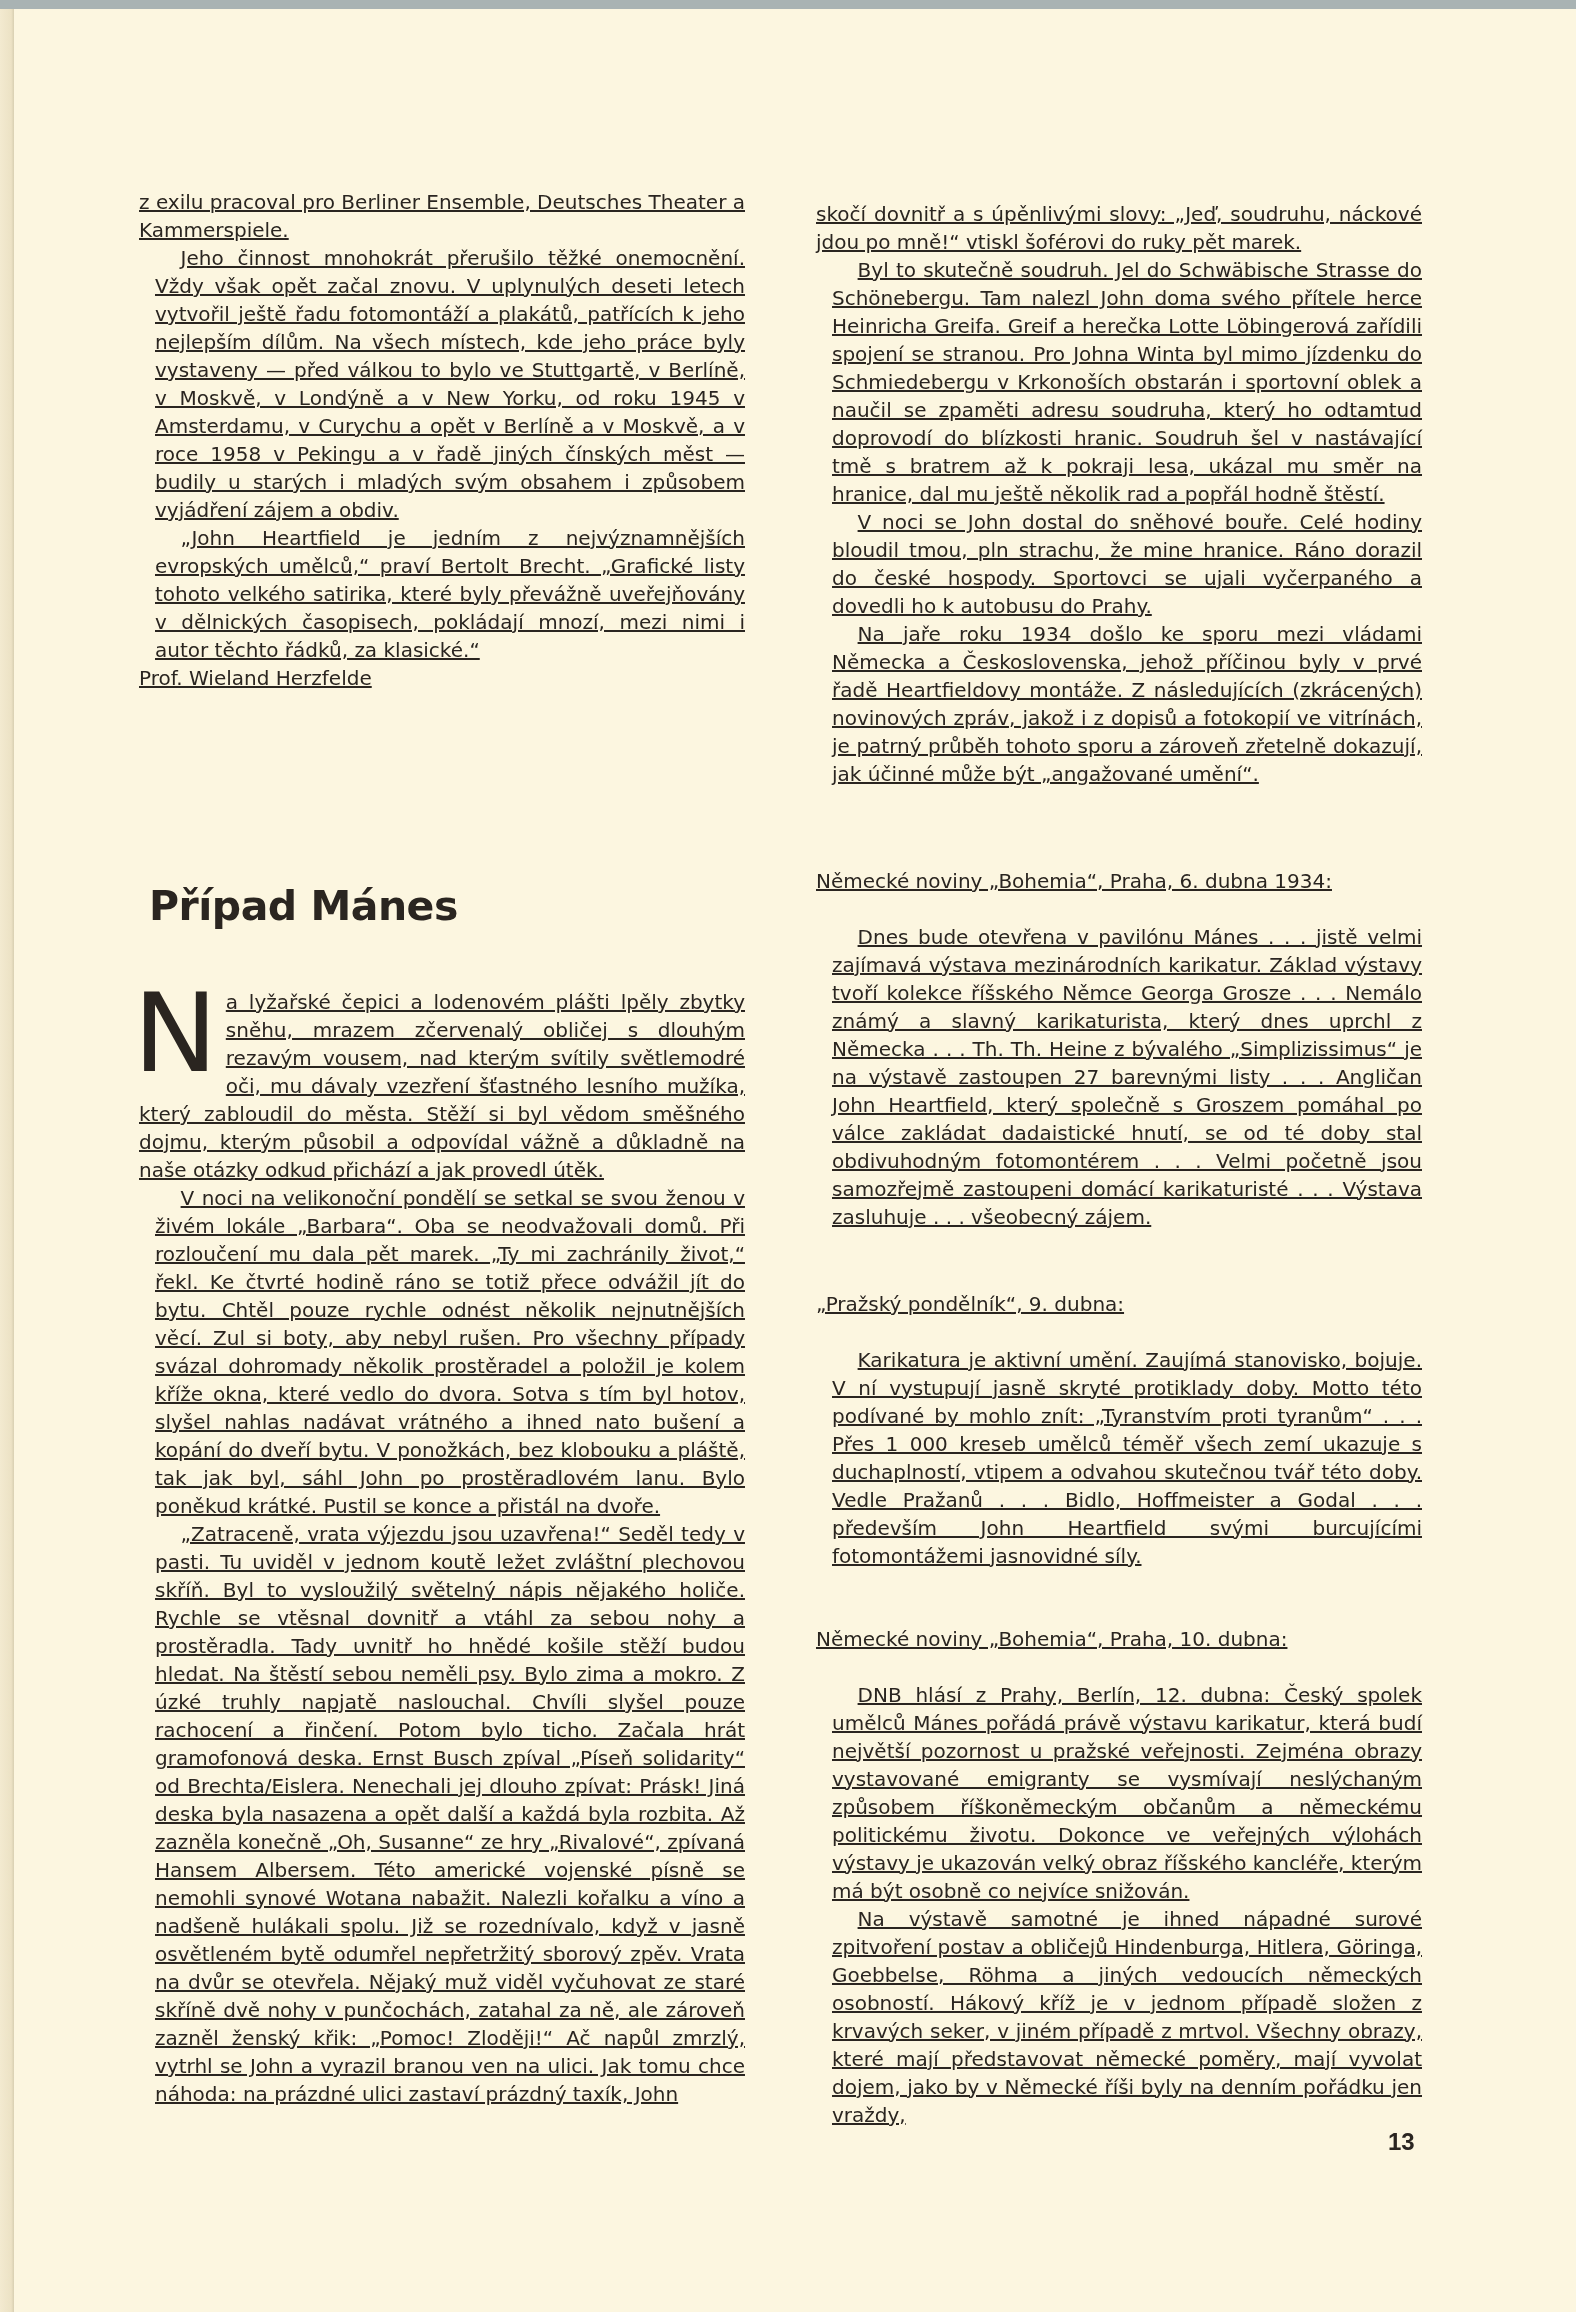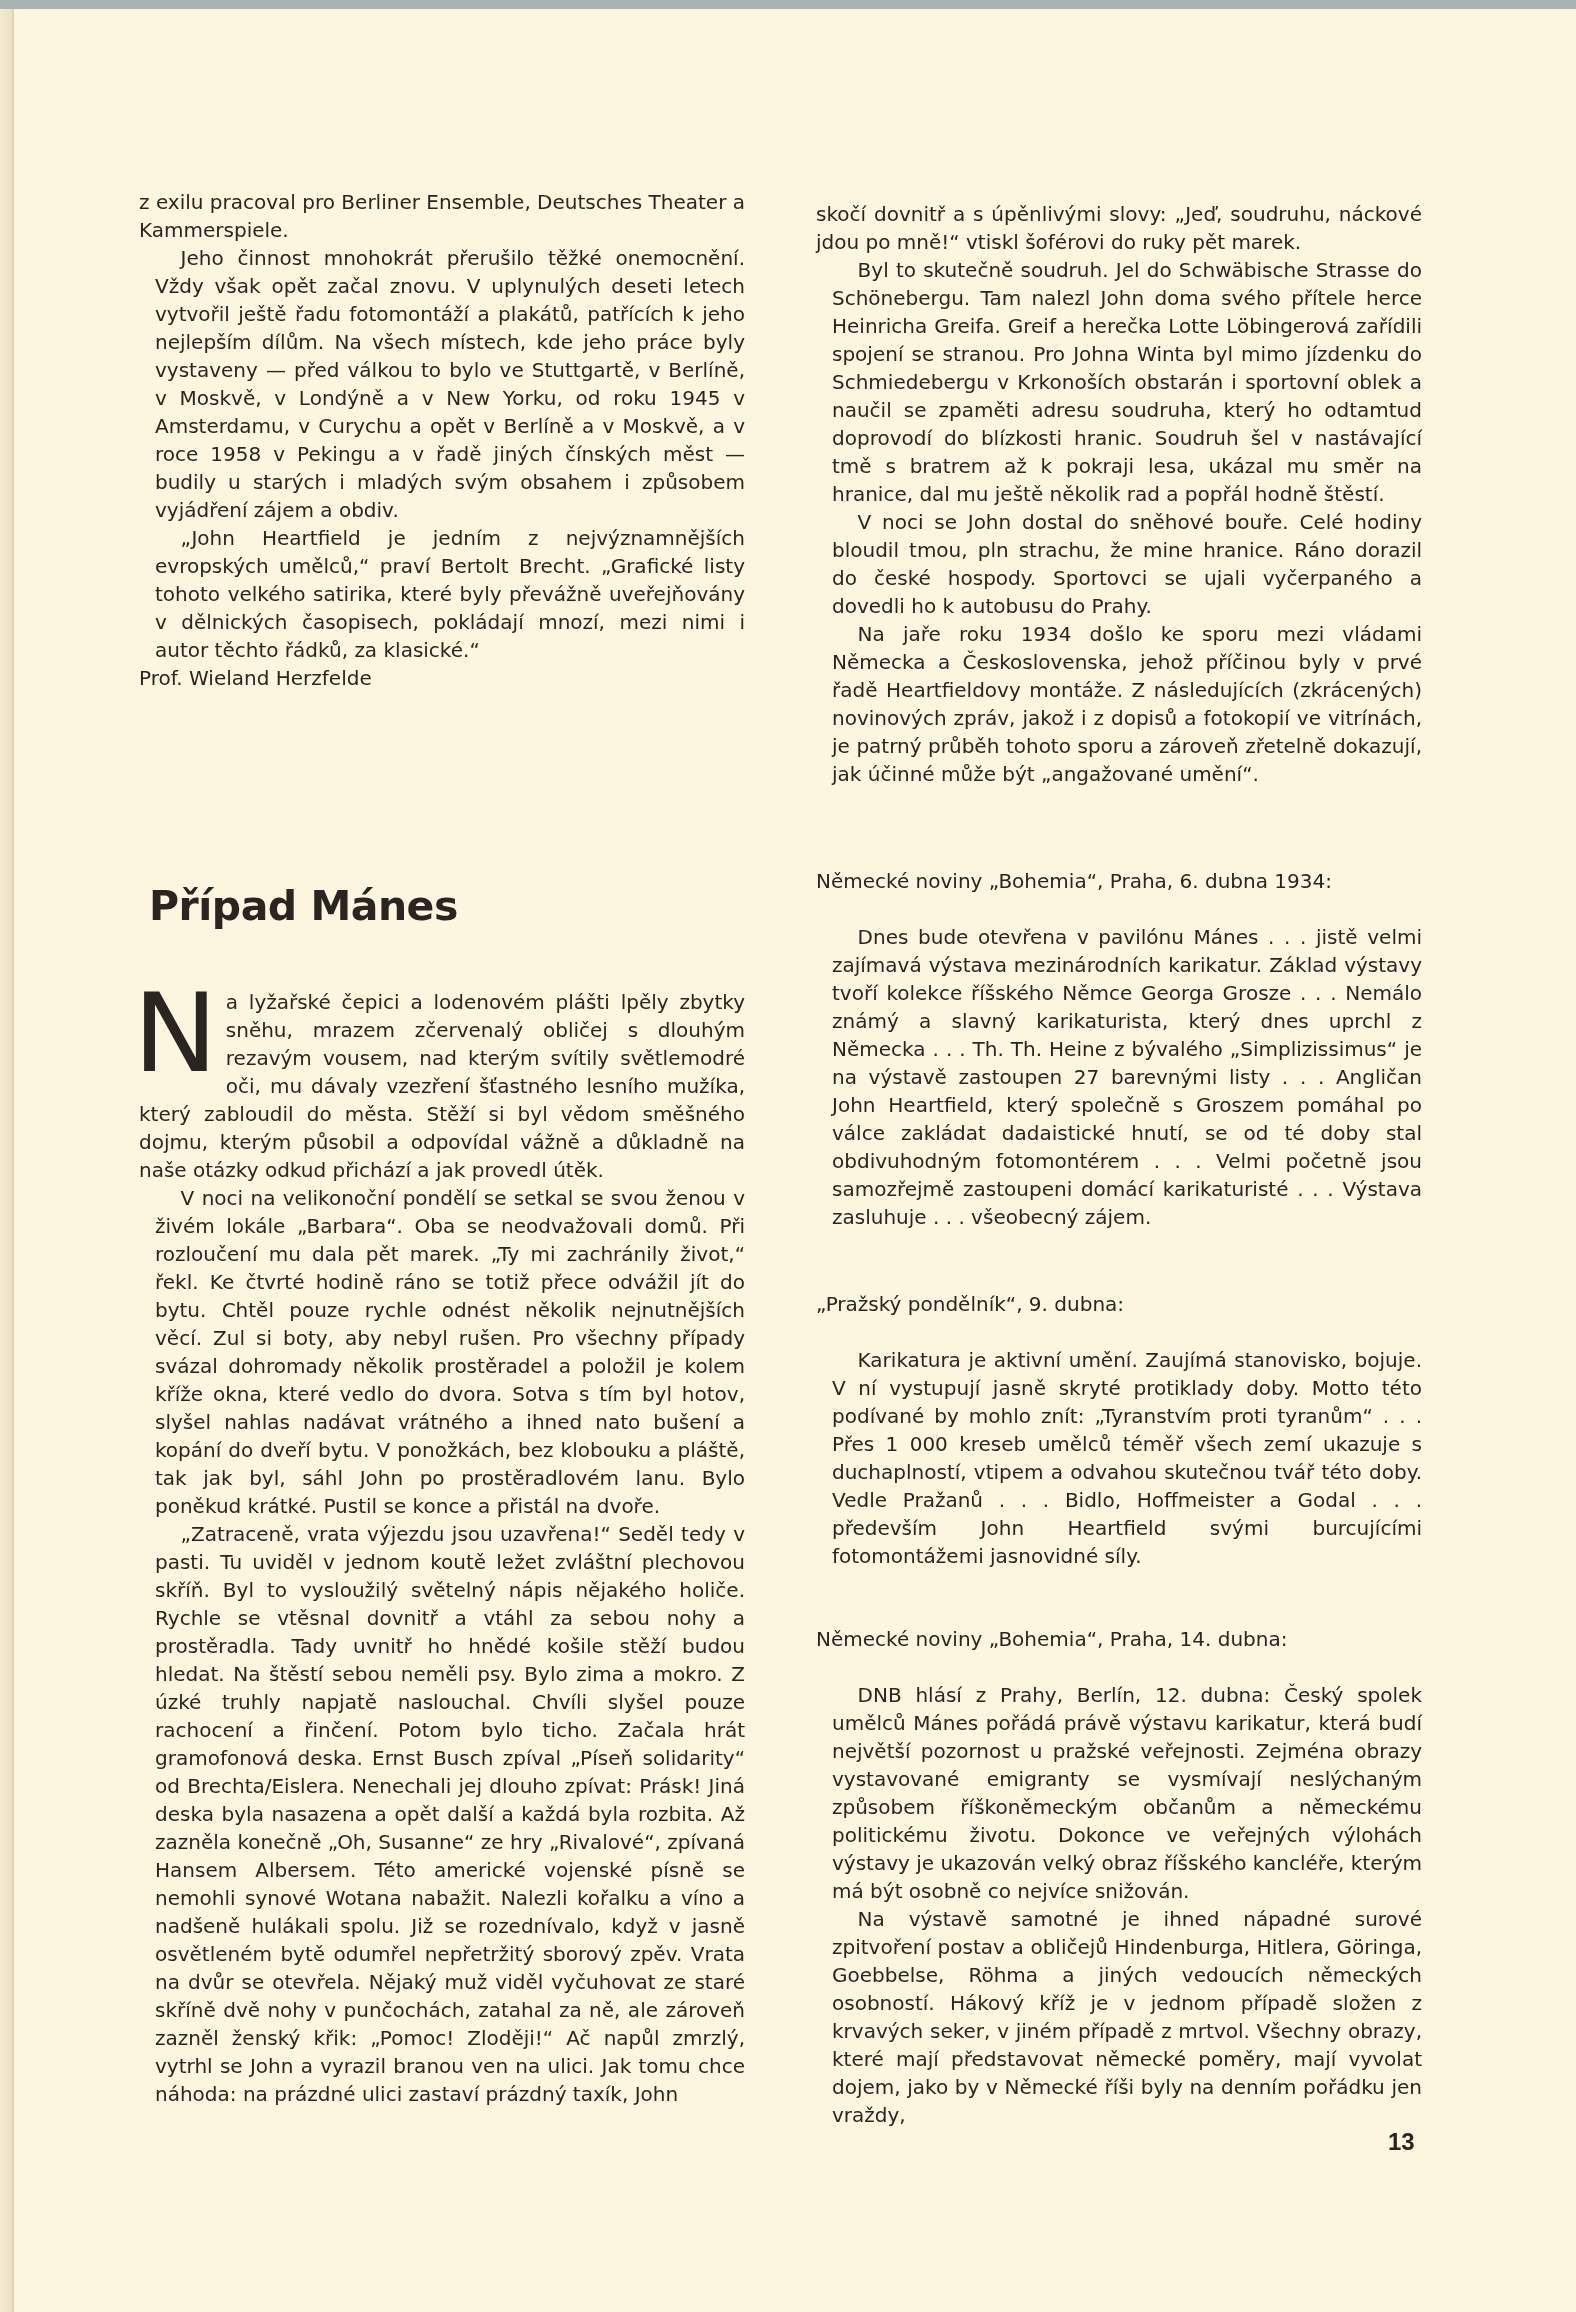--- a/index.html
+++ b/index.html
@@ -7,21 +7,21 @@
     width: 1576px; height: 2313px; overflow: hidden;
     background: #fbf5de;
     font-family: "DejaVu Sans", sans-serif;
     color: #2a2520;
     position: relative;
   }
   .topbar { position: absolute; left: 0; top: 0; width: 1576px; height: 8.9px; background: #a9b3b3; }
   .spine { position: absolute; left: 0; top: 8.9px; width: 13.8px; height: 2304px;
     background: linear-gradient(to right, #f3ead0, #ece2c5 80%, #d8cfb2); }
   .page { position: absolute; left: 13.8px; top: 8.9px; width: 1562px; height: 2304px; background: #fcf6e0; }
-  .col { position: absolute; width: 606px; font-size: 20px; line-height: 28px; }
+  .col { position: absolute; width: 606px; font-size: 20px; line-height: 28px; text-decoration: underline; }
   .col p { margin: 0; text-align: justify; text-indent: 0; }
   .col p.ind { text-indent: 25.6px; margin-left: 16px; }
   .colL { left: 139px; }
   .colR { left: 816px; }
   .sig { text-align: right; }
   .heading { position: absolute; left: 149px; top: 882px; font-size: 41px; font-weight: bold; letter-spacing: -0.5px; margin: 0; }
   .srchead { margin: 0; font-size: 20px; line-height: 28px; }
   .dropcap { float: left; font-size: 108px; line-height: 83px; height: 85px; margin: 3.9px 9.9px 0 -3.9px; font-weight: normal; transform: scaleX(1.05); }
   .pagenum { position: absolute; left: 1388px; top: 2128px; font-size: 24px; font-weight: bold; font-family: "Liberation Sans", sans-serif; }
 </style>
@@ -60,19 +60,19 @@
   <p class="srchead">Německé noviny „Bohemia“, Praha, 6. dubna 1934:</p>
   <p class="ind" style="margin-top:27.6px;">Dnes bude otevřena v pavilónu Mánes . . . jistě velmi zajímavá výstava mezinárodních karikatur. Základ výstavy tvoří kolekce říšského Němce Georga Grosze . . . Nemálo známý a slavný karikaturista, který dnes uprchl z Německa . . . Th. Th. Heine z bývalého „Simplizissimus“ je na výstavě zastoupen 27 barevnými listy . . . Angličan John Heartfield, který společně s Groszem pomáhal po válce zakládat dadaistické hnutí, se od té doby stal obdivuhodným fotomontérem . . . Velmi početně jsou samozřejmě zastoupeni domácí karikaturisté . . . Výstava zasluhuje . . . všeobecný zájem.</p>
 </div>
 
 <div class="col colR" style="top:1290px;">
   <p class="srchead">„Pražský pondělník“, 9. dubna:</p>
   <p class="ind" style="margin-top:27.6px;">Karikatura je aktivní umění. Zaujímá stanovisko, bojuje. V ní vystupují jasně skryté protiklady doby. Motto této podívané by mohlo znít: „Tyranstvím proti tyranům“ . . . Přes 1 000 kreseb umělců téměř všech zemí ukazuje s duchaplností, vtipem a odvahou skutečnou tvář této doby. Vedle Pražanů . . . Bidlo, Hoffmeister a Godal . . . především John Heartfield svými burcujícími fotomontážemi jasnovidné síly.</p>
 </div>
 
 <div class="col colR" style="top:1625px;">
-  <p class="srchead">Německé noviny „Bohemia“, Praha, 14. dubna:</p>
+  <p class="srchead">Německé noviny „Bohemia“, Praha, 10. dubna:</p>
   <p class="ind" style="margin-top:27.6px;">DNB hlásí z Prahy, Berlín, 12. dubna: Český spolek umělců Mánes pořádá právě výstavu karikatur, která budí největší pozornost u pražské veřejnosti. Zejména obrazy vystavované emigranty se vysmívají neslýchaným způsobem říškoněmeckým občanům a německému politickému životu. Dokonce ve veřejných výlohách výstavy je ukazován velký obraz říšského kancléře, kterým má být osobně co nejvíce snižován.</p>
   <p class="ind">Na výstavě samotné je ihned nápadné surové zpitvoření postav a obličejů Hindenburga, Hitlera, Göringa, Goebbelse, Röhma a jiných vedoucích německých osobností. Hákový kříž je v jednom případě složen z krvavých seker, v jiném případě z mrtvol. Všechny obrazy, které mají představovat německé poměry, mají vyvolat dojem, jako by v Německé říši byly na denním pořádku jen vraždy,</p>
 </div>
 
 <div class="pagenum">13</div>
 
 
 </body></html>

